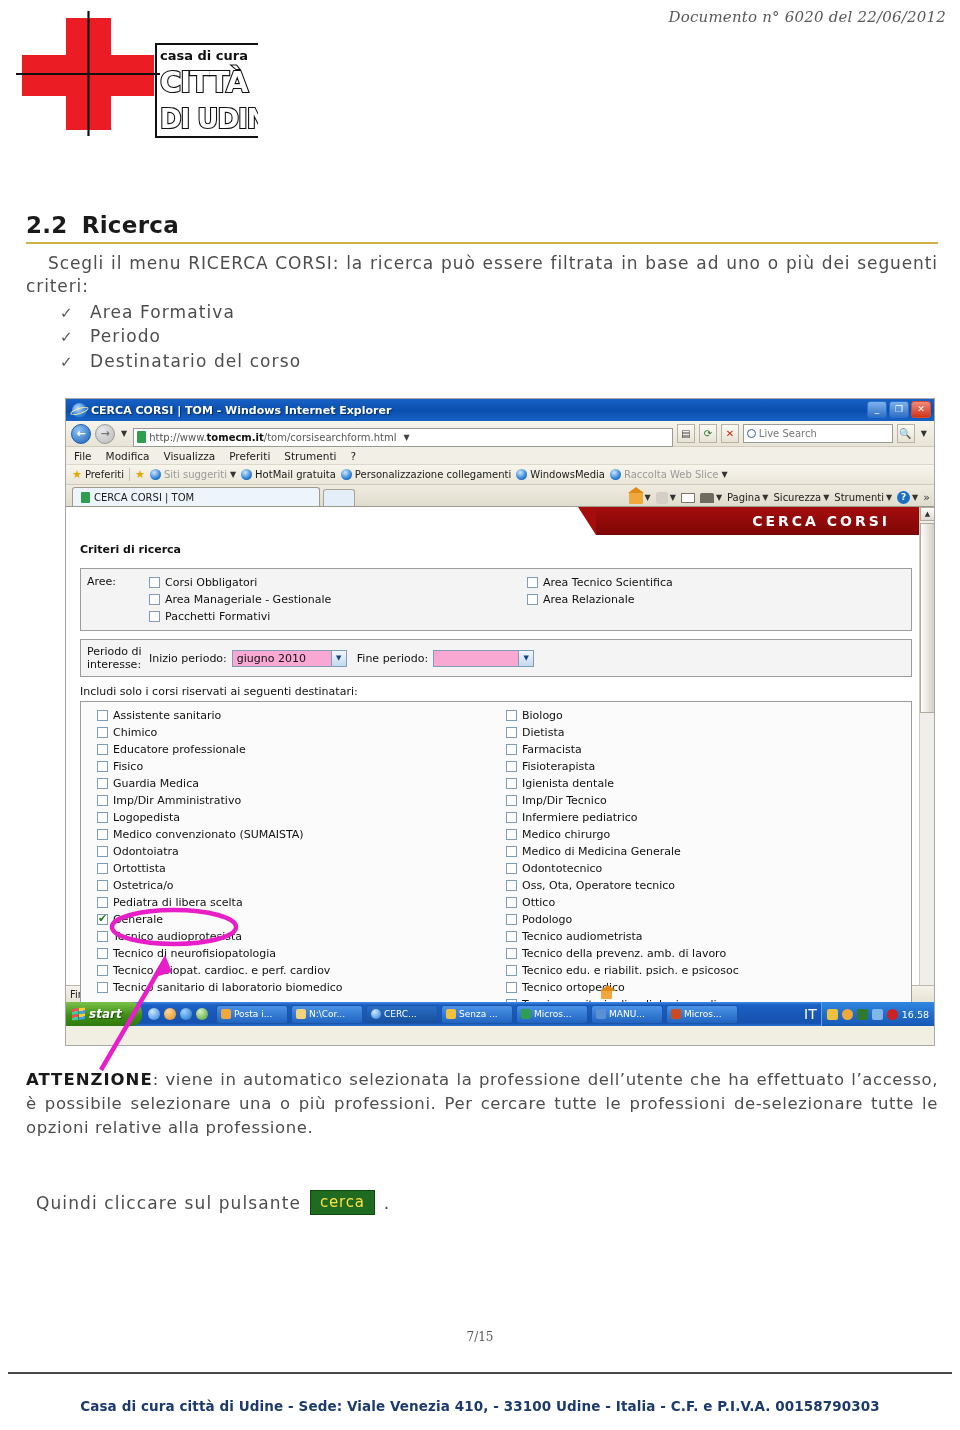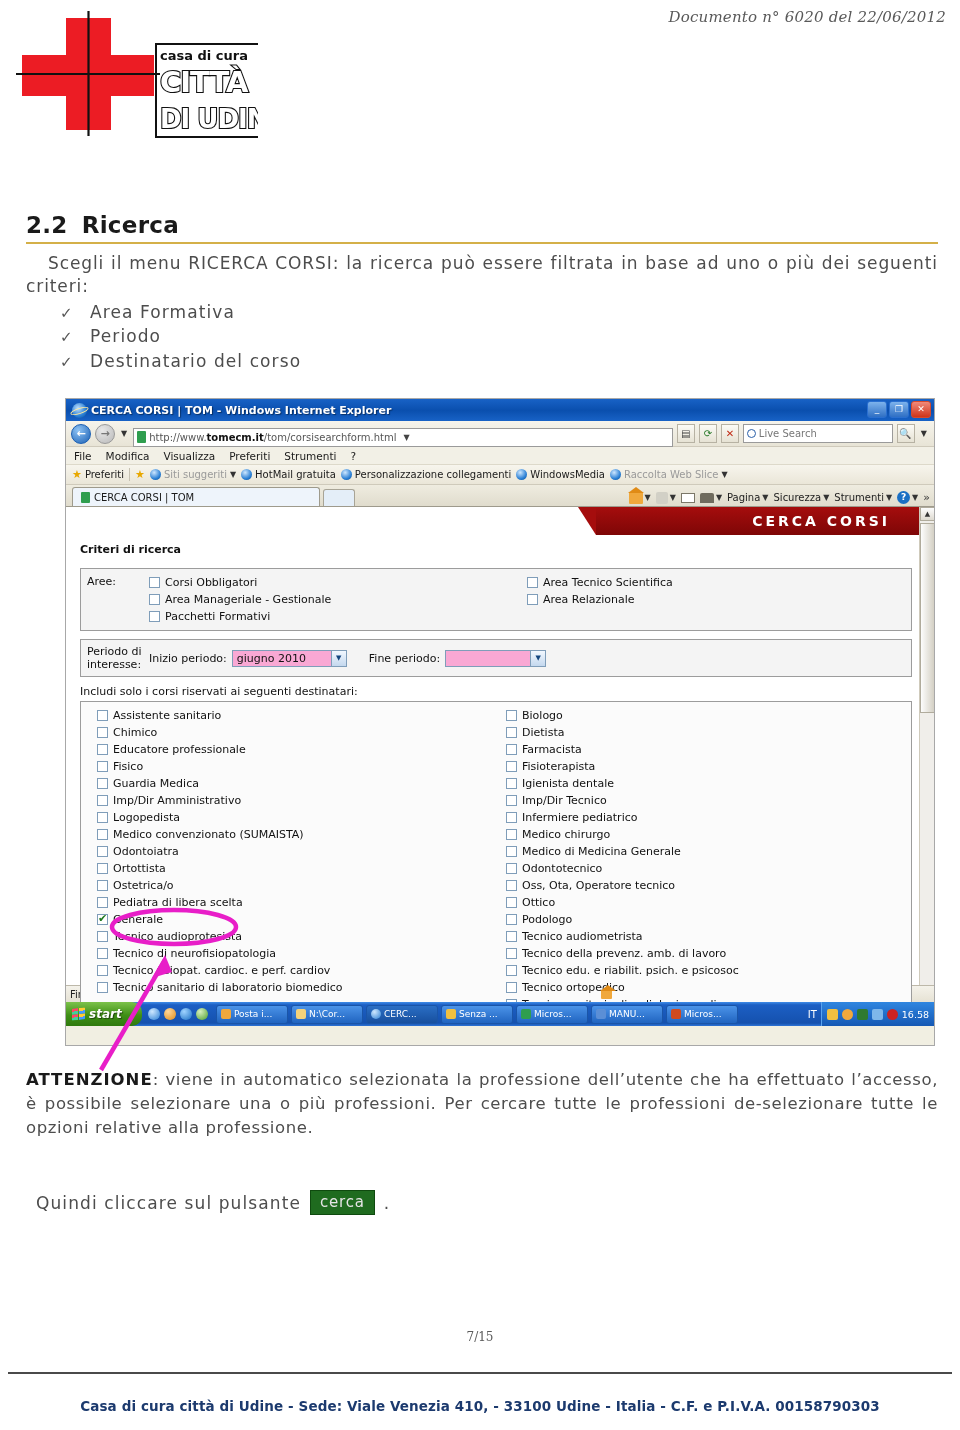--- a/index.html
+++ b/index.html
@@ -266,39 +266,39 @@
     color:#fff; font-size:9px; white-space:nowrap; overflow:hidden;
   }
   .task.active { background:linear-gradient(#2a6ec4,#174f9e); }
   .task-ic { width:10px; height:10px; border-radius:2px; flex:0 0 auto; }
   .tray {
     display:flex; align-items:center; gap:4px; padding:0 5px; flex:0 0 auto;
     background:linear-gradient(#2f86e0,#1558b4); height:24px;
     border-left:1px solid #5aa4ee; color:#fff; font-size:9.5px;
   }
   .tray-ic { width:11px; height:11px; border-radius:2px; }
-  .lang { color:#fff; font-size:10px; padding:0 4px; flex:0 0 auto; }
+  .lang { color:#fff; font-size:14px; padding:0 4px; flex:0 0 auto; }
 
   
   .annot { position:absolute; left:0; top:0; width:960px; height:1430px; pointer-events:none; }
 
   
   .attn {
     position:absolute; left:26px; top:1068px; width:912px;
     font-size:16.5px; color:#4d4d4d; line-height:1.45;
     letter-spacing:0.6px; text-align:justify;
   }
   .attn b { color:#1a1a1a; letter-spacing:1px; }
   .quindi {
     position:absolute; left:36px; top:1190px;
     font-size:17px; color:#4d4d4d; letter-spacing:1.1px;
     display:flex; align-items:center; gap:9px;
   }
   .cerca-btn {
-    background:#1f6b1f; color:#e5e5e5; font-size:15px; letter-spacing:0.8px;
+    background:#1f6b1f; color:#fde047; font-size:15px; letter-spacing:0.8px;
     padding:2px 9px 3px 9px; border:1px solid #0f4a0f;
   }
 
   
   .pagenum {
     position:absolute; left:0; top:1330px; width:960px; text-align:center;
     font-size:12px; color:#5a5a5a; font-family:"DejaVu Serif", serif;
   }
   .foot-rule { position:absolute; left:8px; top:1372px; width:944px; height:2px; background:#4a4a4a; }
   .footer-text {
@@ -507,21 +507,21 @@
       </div>
 
       <div class="box">
         <div class="period-row">
           <div class="period-tag">Periodo di interesse:</div>
           <span class="fld-label">Inizio periodo:</span>
           <span class="select">
             <span class="val">giugno 2010</span>
             <span class="sel-btn">▼</span>
           </span>
-          <span class="fld-label" style="margin-left:22px;">Fine periodo:</span>
+          <span class="fld-label" style="margin-left:10px;">Fine periodo:</span>
           <span class="select empty">
             <span class="val"></span>
             <span class="sel-btn">▼</span>
           </span>
         </div>
       </div>
 
       <div class="dest-label">Includi solo i corsi riservati ai seguenti destinatari:</div>
       <div class="dest-box">
         <div class="dest-cols">

